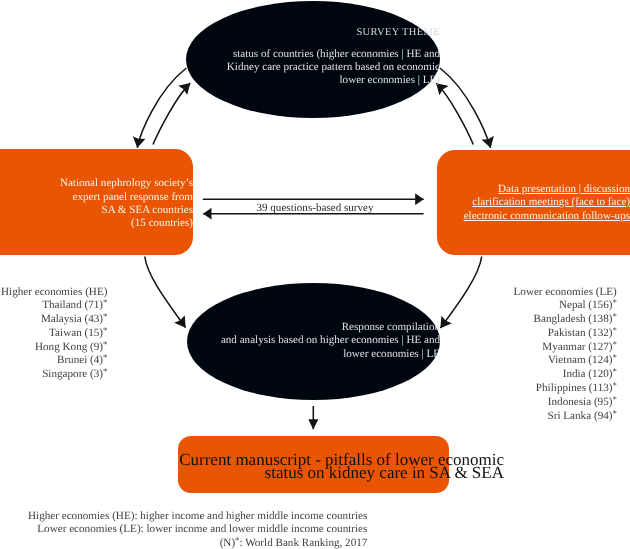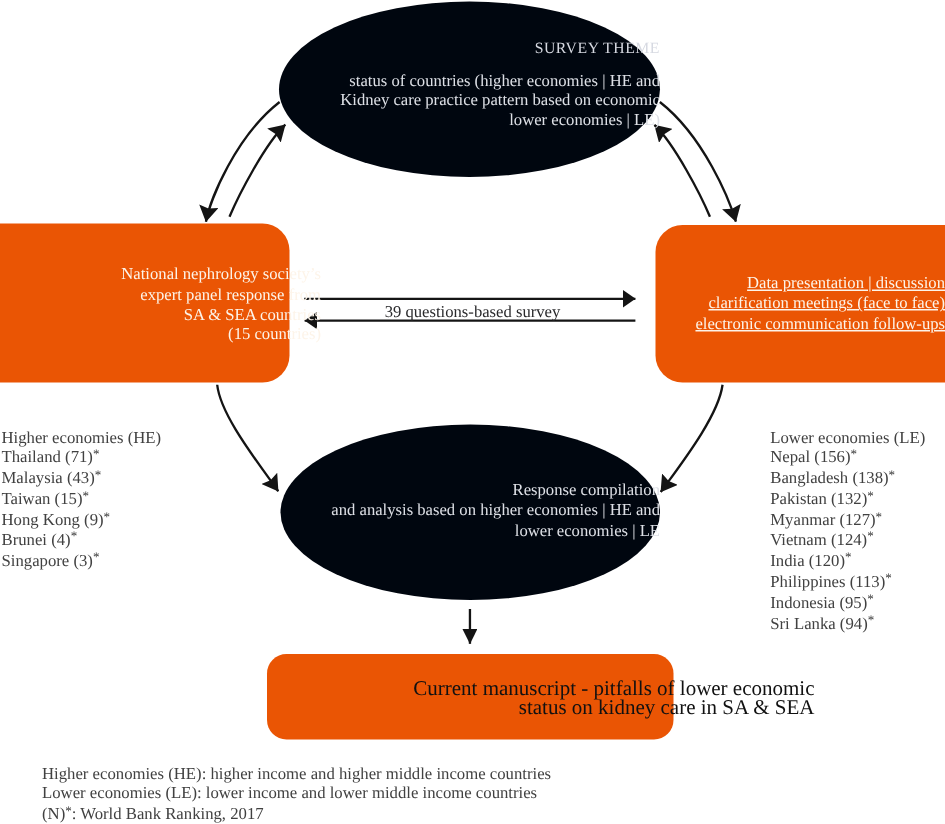--- a/index.html
+++ b/index.html
@@ -1,41 +1,41 @@
 <!DOCTYPE html>
 <html><head>
 <meta charset="utf-8">
 <style>
   html,body{margin:0;padding:0;background:#ffffff;}
   body{width:630px;height:549px;position:relative;overflow:hidden;
        font-family:"Liberation Serif",serif;color:#414141;
        -webkit-font-smoothing:antialiased;text-rendering:geometricPrecision;}
   #stage{position:absolute;left:0;top:0;width:630px;height:549px;}
-  .node-text,.lbl,.list,#footnotes{ -webkit-font-smoothing:antialiased; transform:translateZ(0); }
+  .node-text,.lbl,.list,#footnotes{ -webkit-font-smoothing:antialiased; transform:translateZ(0);text-align:right; }
   svg#canvas{position:absolute;left:0;top:0;width:630px;height:549px;}
   .node-text{position:absolute;text-align:right;}
   .lbl{position:absolute;white-space:nowrap;}
 
   
   #survey-title{left:186px;top:26.5px;width:254px;font-size:10.5px;
     letter-spacing:.35px;color:#d6d9e1;}
   #survey-body{left:186px;top:47.6px;width:254px;font-size:11.1px;
     line-height:13.3px;color:#dde0e6;}
   
   #panel-body{left:0px;top:177.4px;width:193px;font-size:11.1px;
-    line-height:13.2px;color:#fdf4e9;padding-left:21px;}
+    line-height:13.2px;color:#fdf4e9;}
   
   #data-body{left:437px;top:183.2px;width:193px;font-size:11.1px;
     line-height:13.2px;color:#fdf4e9;text-decoration:underline;}
   
   #response-body{left:187px;top:321px;width:253px;font-size:11.1px;
     line-height:13.45px;color:#dde0e6;}
   
-  #manuscript-body{left:178px;top:452.6px;width:326px;font-size:14px;
-    line-height:13.2px;color:#111111;padding-left:39px;}
+  #manuscript-body{left:178px;top:452.6px;width:326px;font-size:17px;
+    line-height:13.2px;color:#111111;}
   
   #connector-label{left:0;top:201.5px;width:630px;text-align:center;
     font-size:11.1px;color:#2a2a2c;}
   
   .list{position:absolute;font-size:11.15px;line-height:13.8px;color:#414141;}
   #list-higher{left:1px;top:285.5px;}
   #list-lower{left:513.5px;top:285.5px;}
   .list div{white-space:nowrap;}
   sup{font-size:.78em;vertical-align:baseline;position:relative;top:-3.1px;line-height:0;}
   

